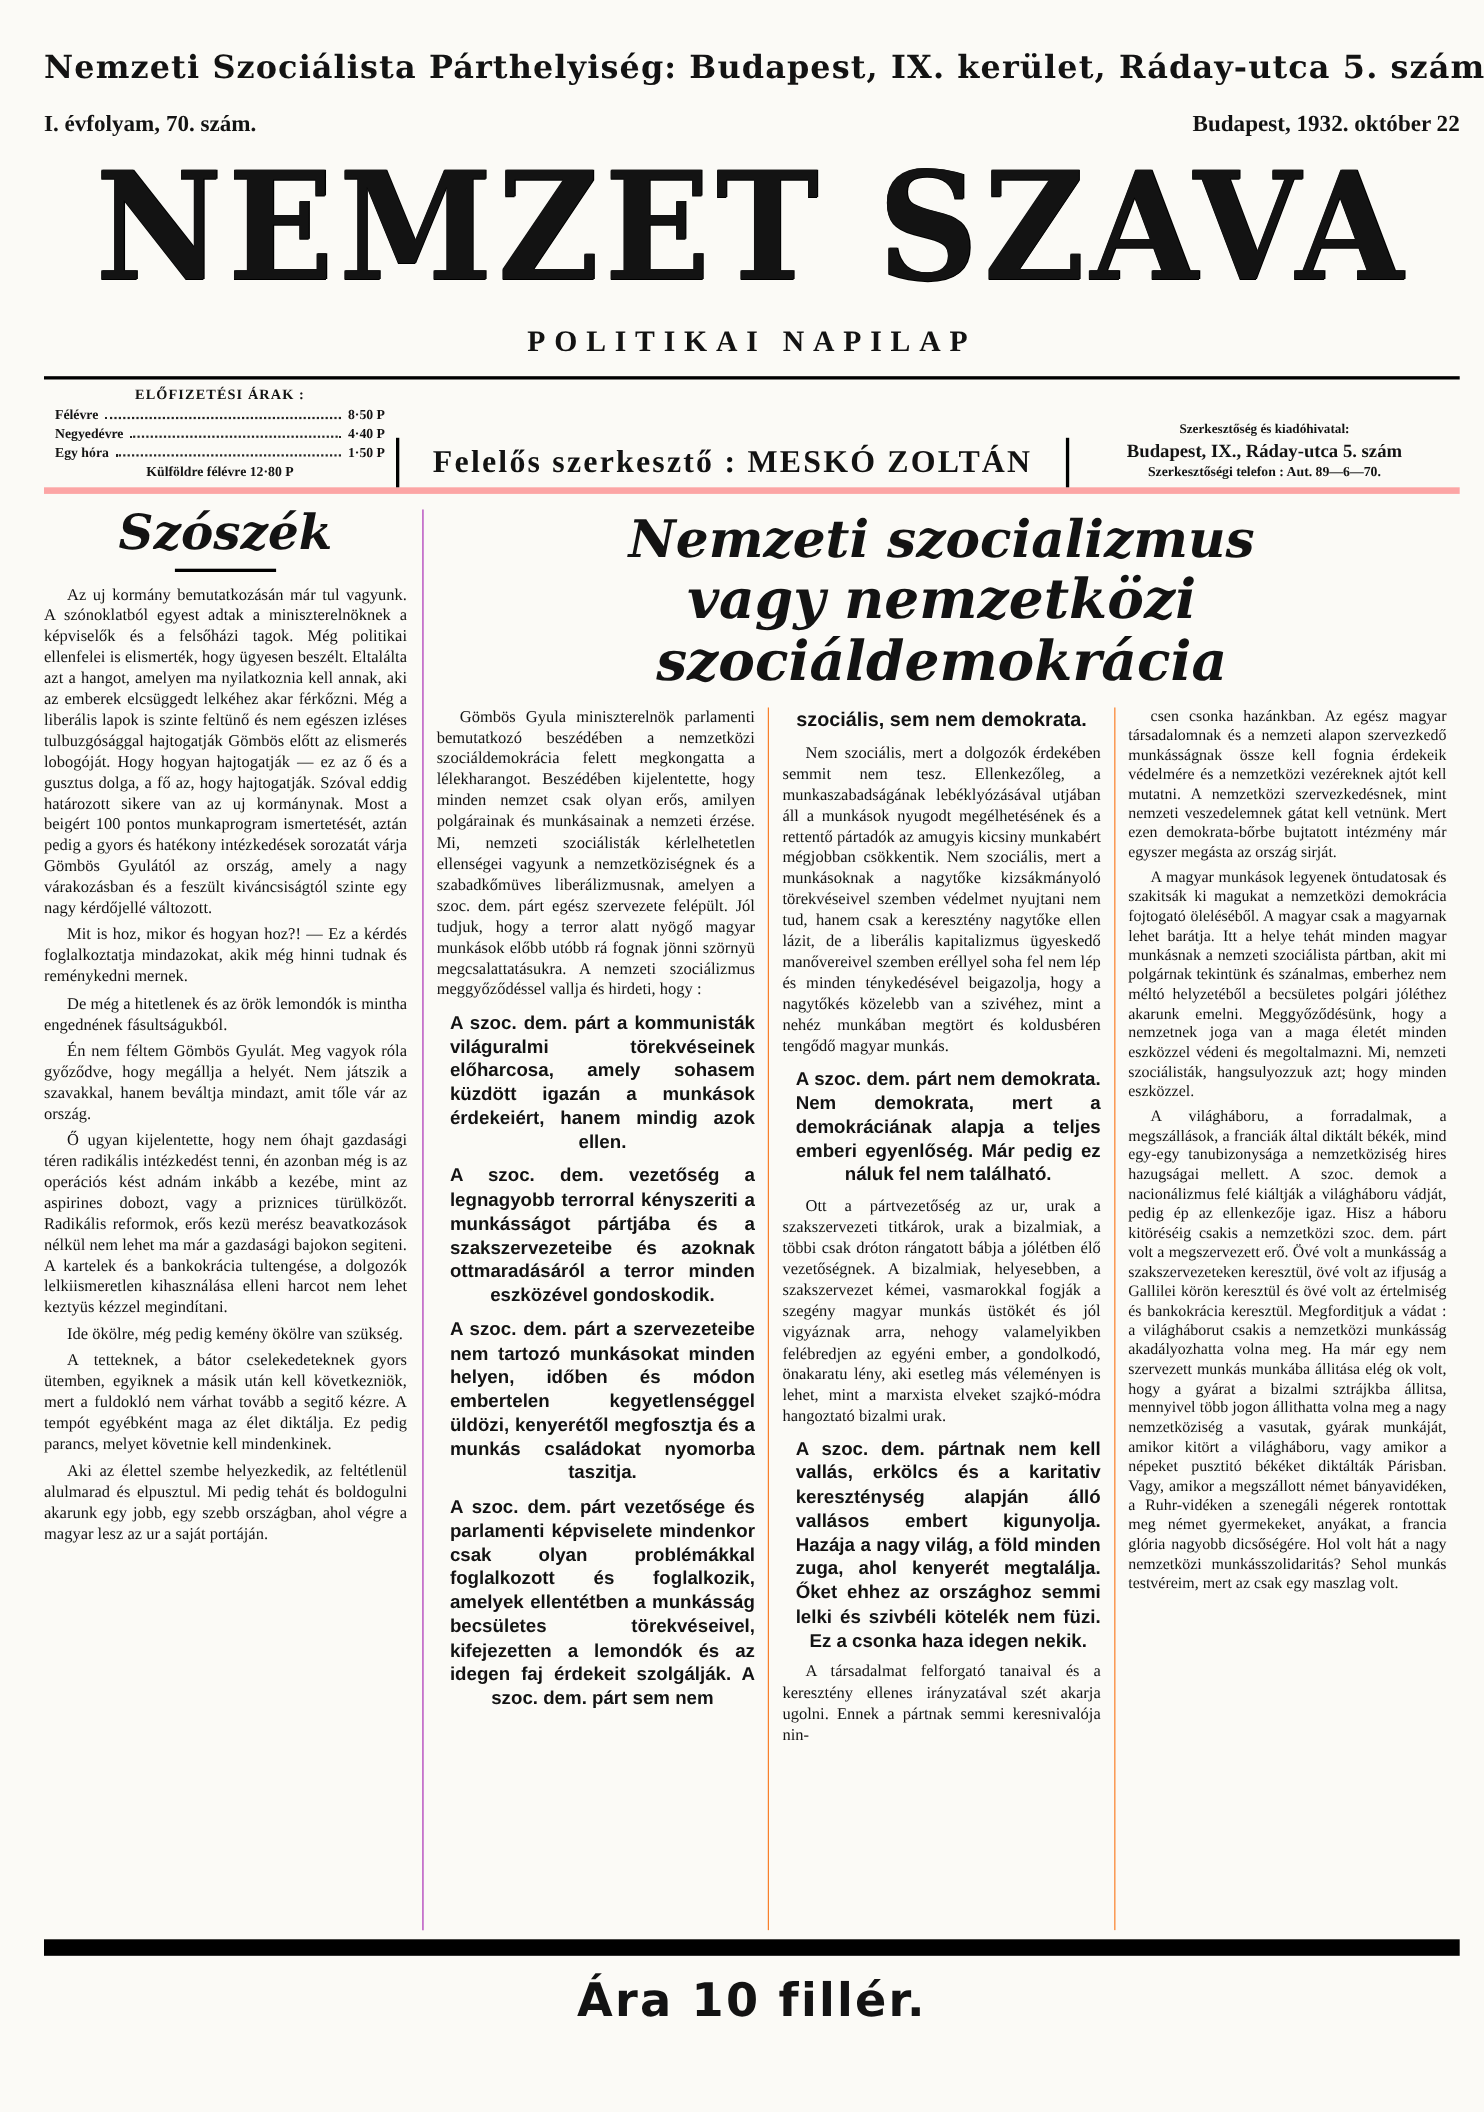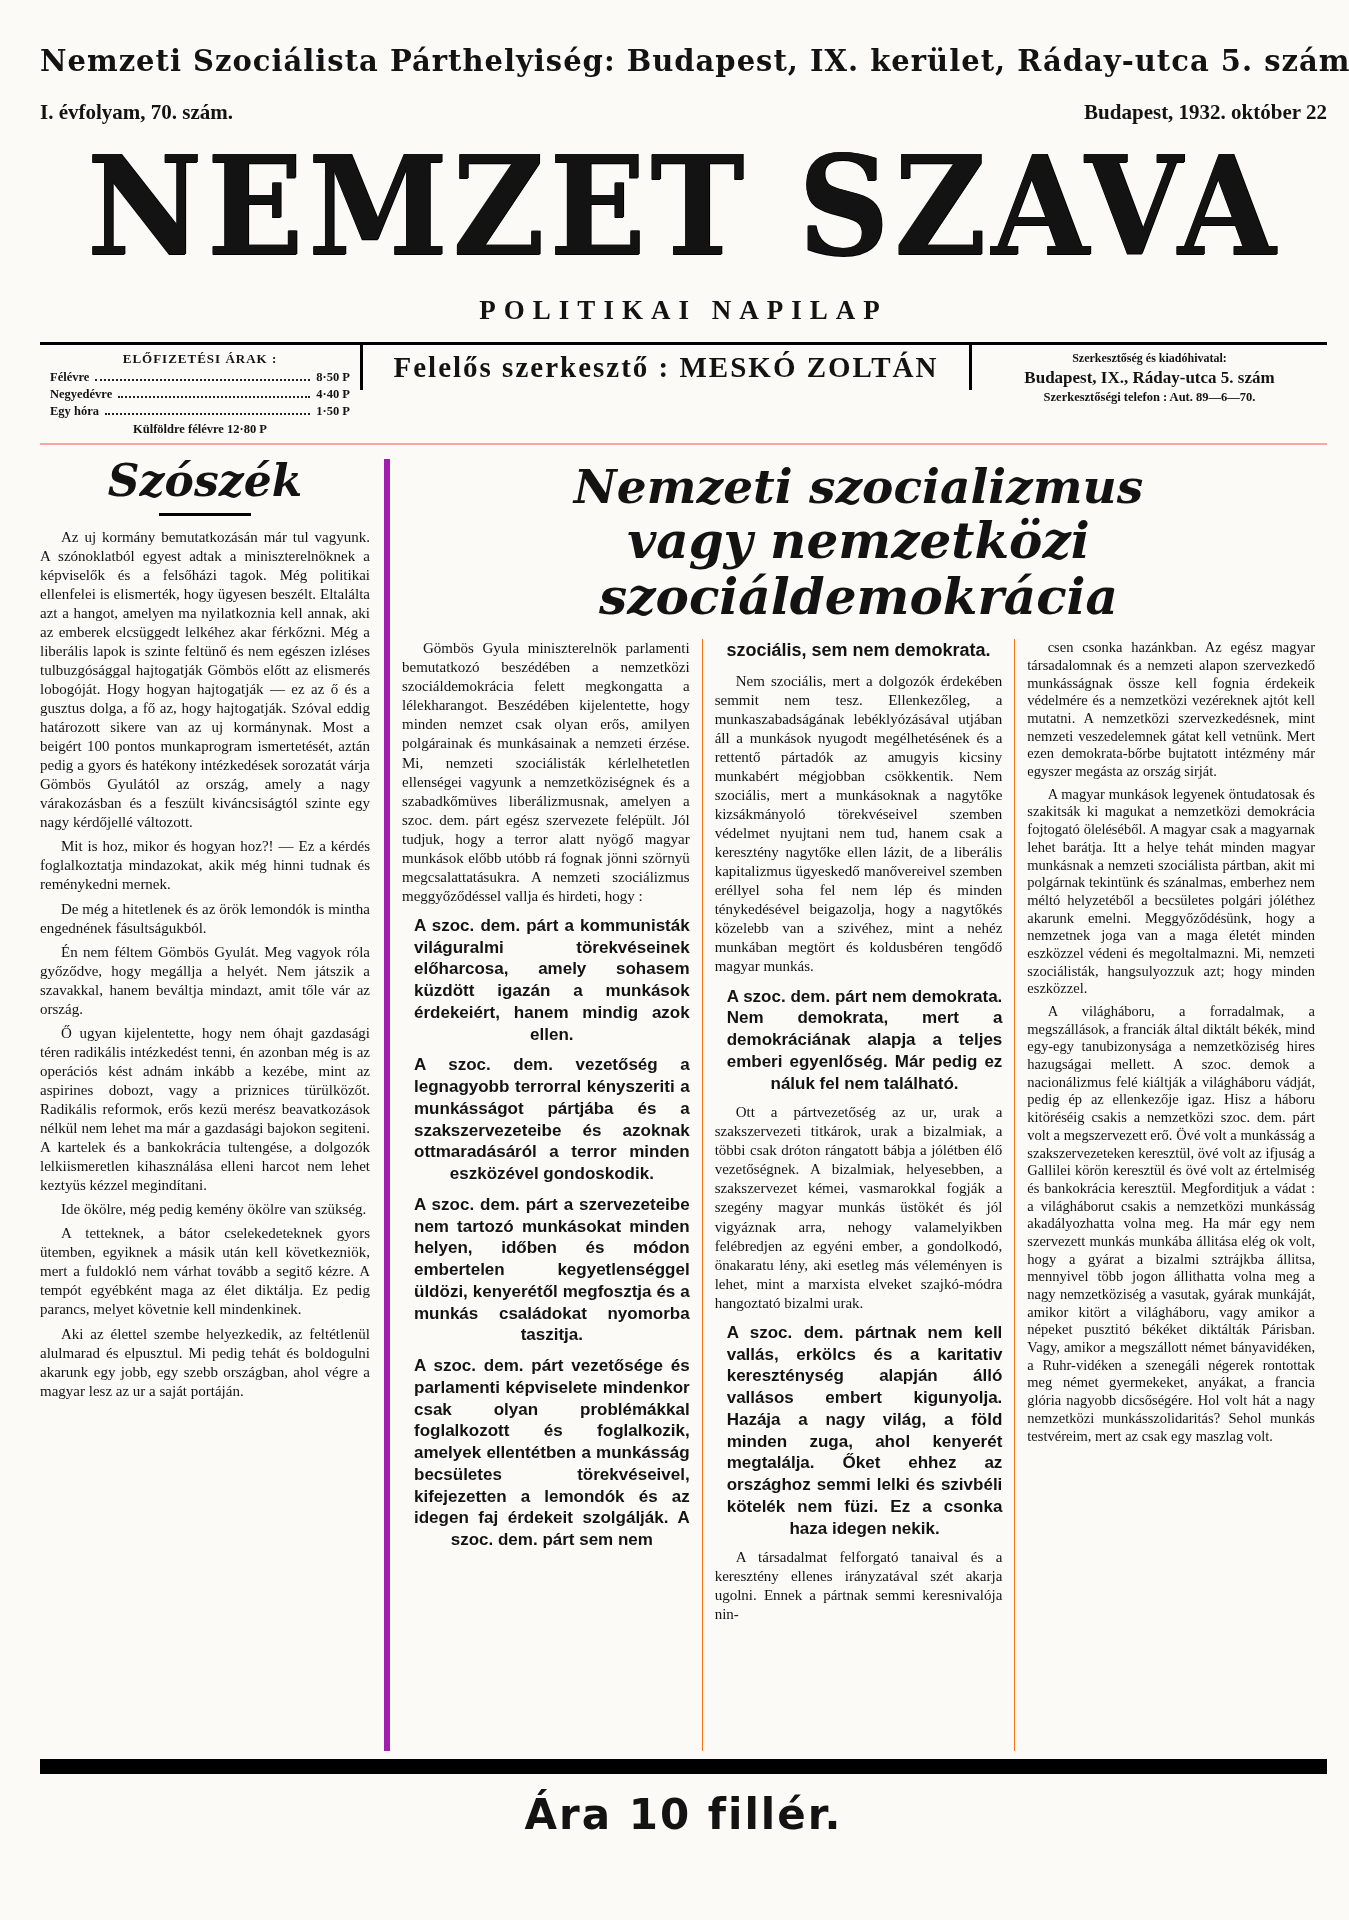--- a/index.html
+++ b/index.html
@@ -43,22 +43,22 @@
     font-weight: bold;
     font-size: 27px;
     letter-spacing: 8px;
     margin-top: 26px;
   }
 
   
   .info-bar {
     margin-top: 16px;
     border-top: 3px solid #000;
-    border-bottom: 2px solid #fca5a5;
-    display: flex; align-items: flex-start;
+    border-bottom: 6px solid #fca5a5;
+    display: flex; align-items: flex-end;
   }
   .info-cell { padding: 6px 10px; }
   .cell-subscription { width: 300px; font-size: 12.5px; font-weight: bold; }
   .subscription-heading { text-align: center; font-size: 13px; letter-spacing: 1px; margin-bottom: 2px; }
   .price-row { display: flex; align-items: baseline; line-height: 1.35; }
   .price-dots { flex: 1; border-bottom: 2px dotted #222; margin: 0 6px 3px; }
   .subscription-footer { text-align: center; margin-top: 2px; }
   .cell-editor {
     flex: 1;
     border-left: 3px solid #000; border-right: 3px solid #000;
@@ -78,21 +78,21 @@
   .body-grid {
     display: flex;
     margin-top: 14px;
     height: 1292px;
     overflow: hidden;
   }
   .col { overflow: hidden; }
   .col-1 {
     width: 330px; flex: none;
     padding-right: 14px;
-    border-right: 6px solid #a21caf;
+    border-right: 1px solid #a21caf;
   }
   .main-right { flex: 1; display: flex; flex-direction: column; }
   .headline { text-align: center; padding: 2px 0 14px; }
   .headline-line1, .headline-line2 {
     font-family: "DejaVu Serif", serif;
     font-style: italic; font-weight: bold;
     line-height: 1.12;
   }
   .headline-line1 { font-size: 47px; }
   .headline-line2 { font-size: 50px; }

